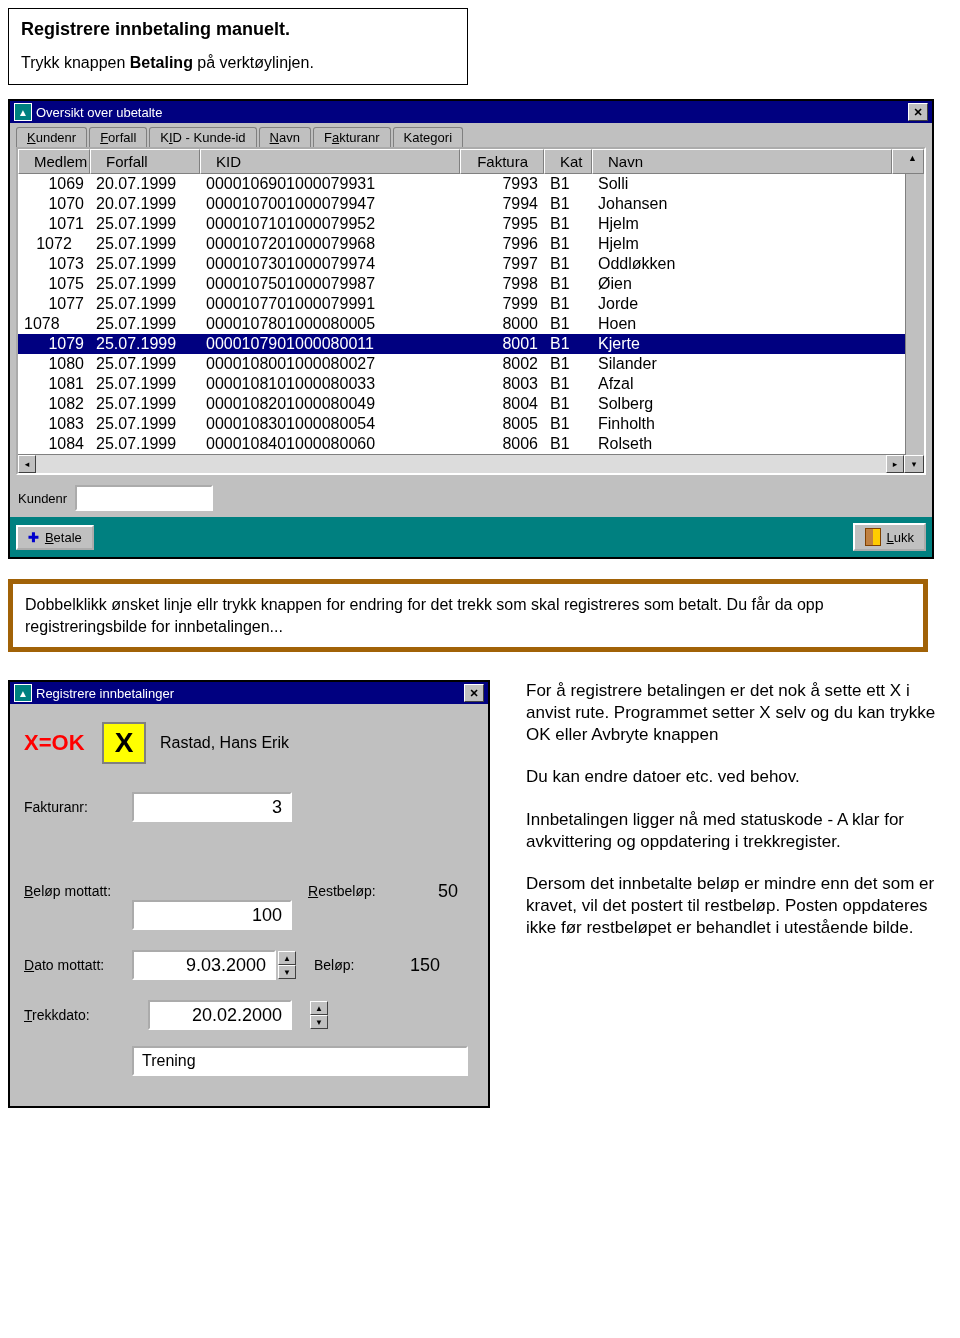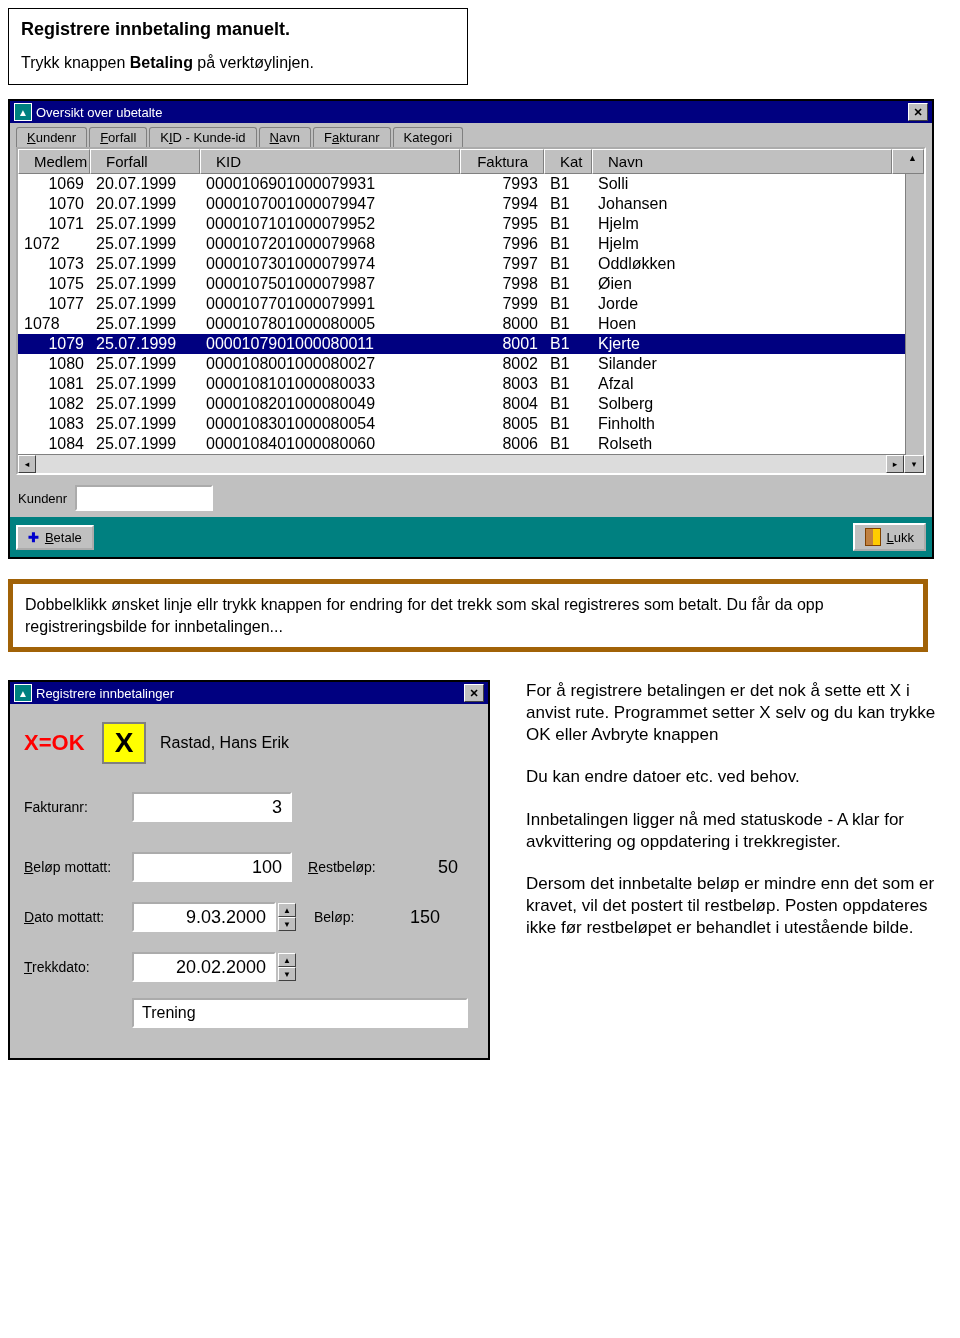--- a/index.html
+++ b/index.html
@@ -278,21 +278,21 @@
         <div class="grow">
           <div class="c-medlem" style="text-align:right;">1071</div>
           <div class="c-forfall">25.07.1999</div>
           <div class="c-kid">0000107101000079952</div>
           <div class="c-faktura">7995</div>
           <div class="c-kat">B1</div>
           <div class="c-navn">Hjelm</div>
           <div class="c-scroll"></div>
         </div>
         <div class="grow">
-          <div class="c-medlem" style="text-align:left;">1072</div>
+          <div class="c-medlem" style="text-align:center;">1072</div>
           <div class="c-forfall">25.07.1999</div>
           <div class="c-kid">0000107201000079968</div>
           <div class="c-faktura">7996</div>
           <div class="c-kat">B1</div>
           <div class="c-navn">Hjelm</div>
           <div class="c-scroll"></div>
         </div>
         <div class="grow">
           <div class="c-medlem" style="text-align:right;">1073</div>
           <div class="c-forfall">25.07.1999</div>
@@ -431,35 +431,35 @@
         <span class="xok">X=OK</span>
         <span class="xbox">X</span>
         <span class="pname">Rastad, Hans Erik</span>
       </div>
       <div class="w2-row" style="margin-top:28px;">
         <span class="flabel">Fakturanr:</span>
         <div class="finput" style="width:140px;">3</div>
       </div>
       <div class="w2-row" style="margin-top:30px;">
         <span class="flabel"><span class="ul">B</span><span>eløp mottatt:</span></span>
-        <div class="finput" style="width:140px;">100</div>
+        <div class="finput" style="width:140px;margin-top:48px;">100</div>
         <span class="flabel" style="width:90px;margin-left:16px;"><span class="ul">R</span><span>estbeløp:</span></span>
         <div class="fval-ro" style="width:60px;">50</div>
       </div>
       <div class="w2-row" style="margin-top:20px;">
         <span class="flabel"><span class="ul">D</span><span>ato mottatt:</span></span>
         <div class="finput" style="width:124px;">9.03.2000</div>
         <div class="spin">
           <div class="sb">▲</div>
           <div class="sb">▼</div>
         </div>
         <span class="flabel" style="width:56px;margin-left:18px;">Beløp:</span>
         <div class="fval-ro" style="width:70px;">150</div>
       </div>
-      <div class="w2-row" style="margin-top:20px;">
+      <div class="w2-row" style="margin-top:20px;gap:16px;">
         <span class="flabel"><span class="ul">T</span><span>rekkdato:</span></span>
         <div class="finput" style="width:124px;">20.02.2000</div>
         <div class="spin">
           <div class="sb">▲</div>
           <div class="sb">▼</div>
         </div>
       </div>
       <div class="w2-row" style="margin-top:16px;">
         <span class="flabel"></span>
         <div class="drop" style="width:320px;justify-content:space-between;">

